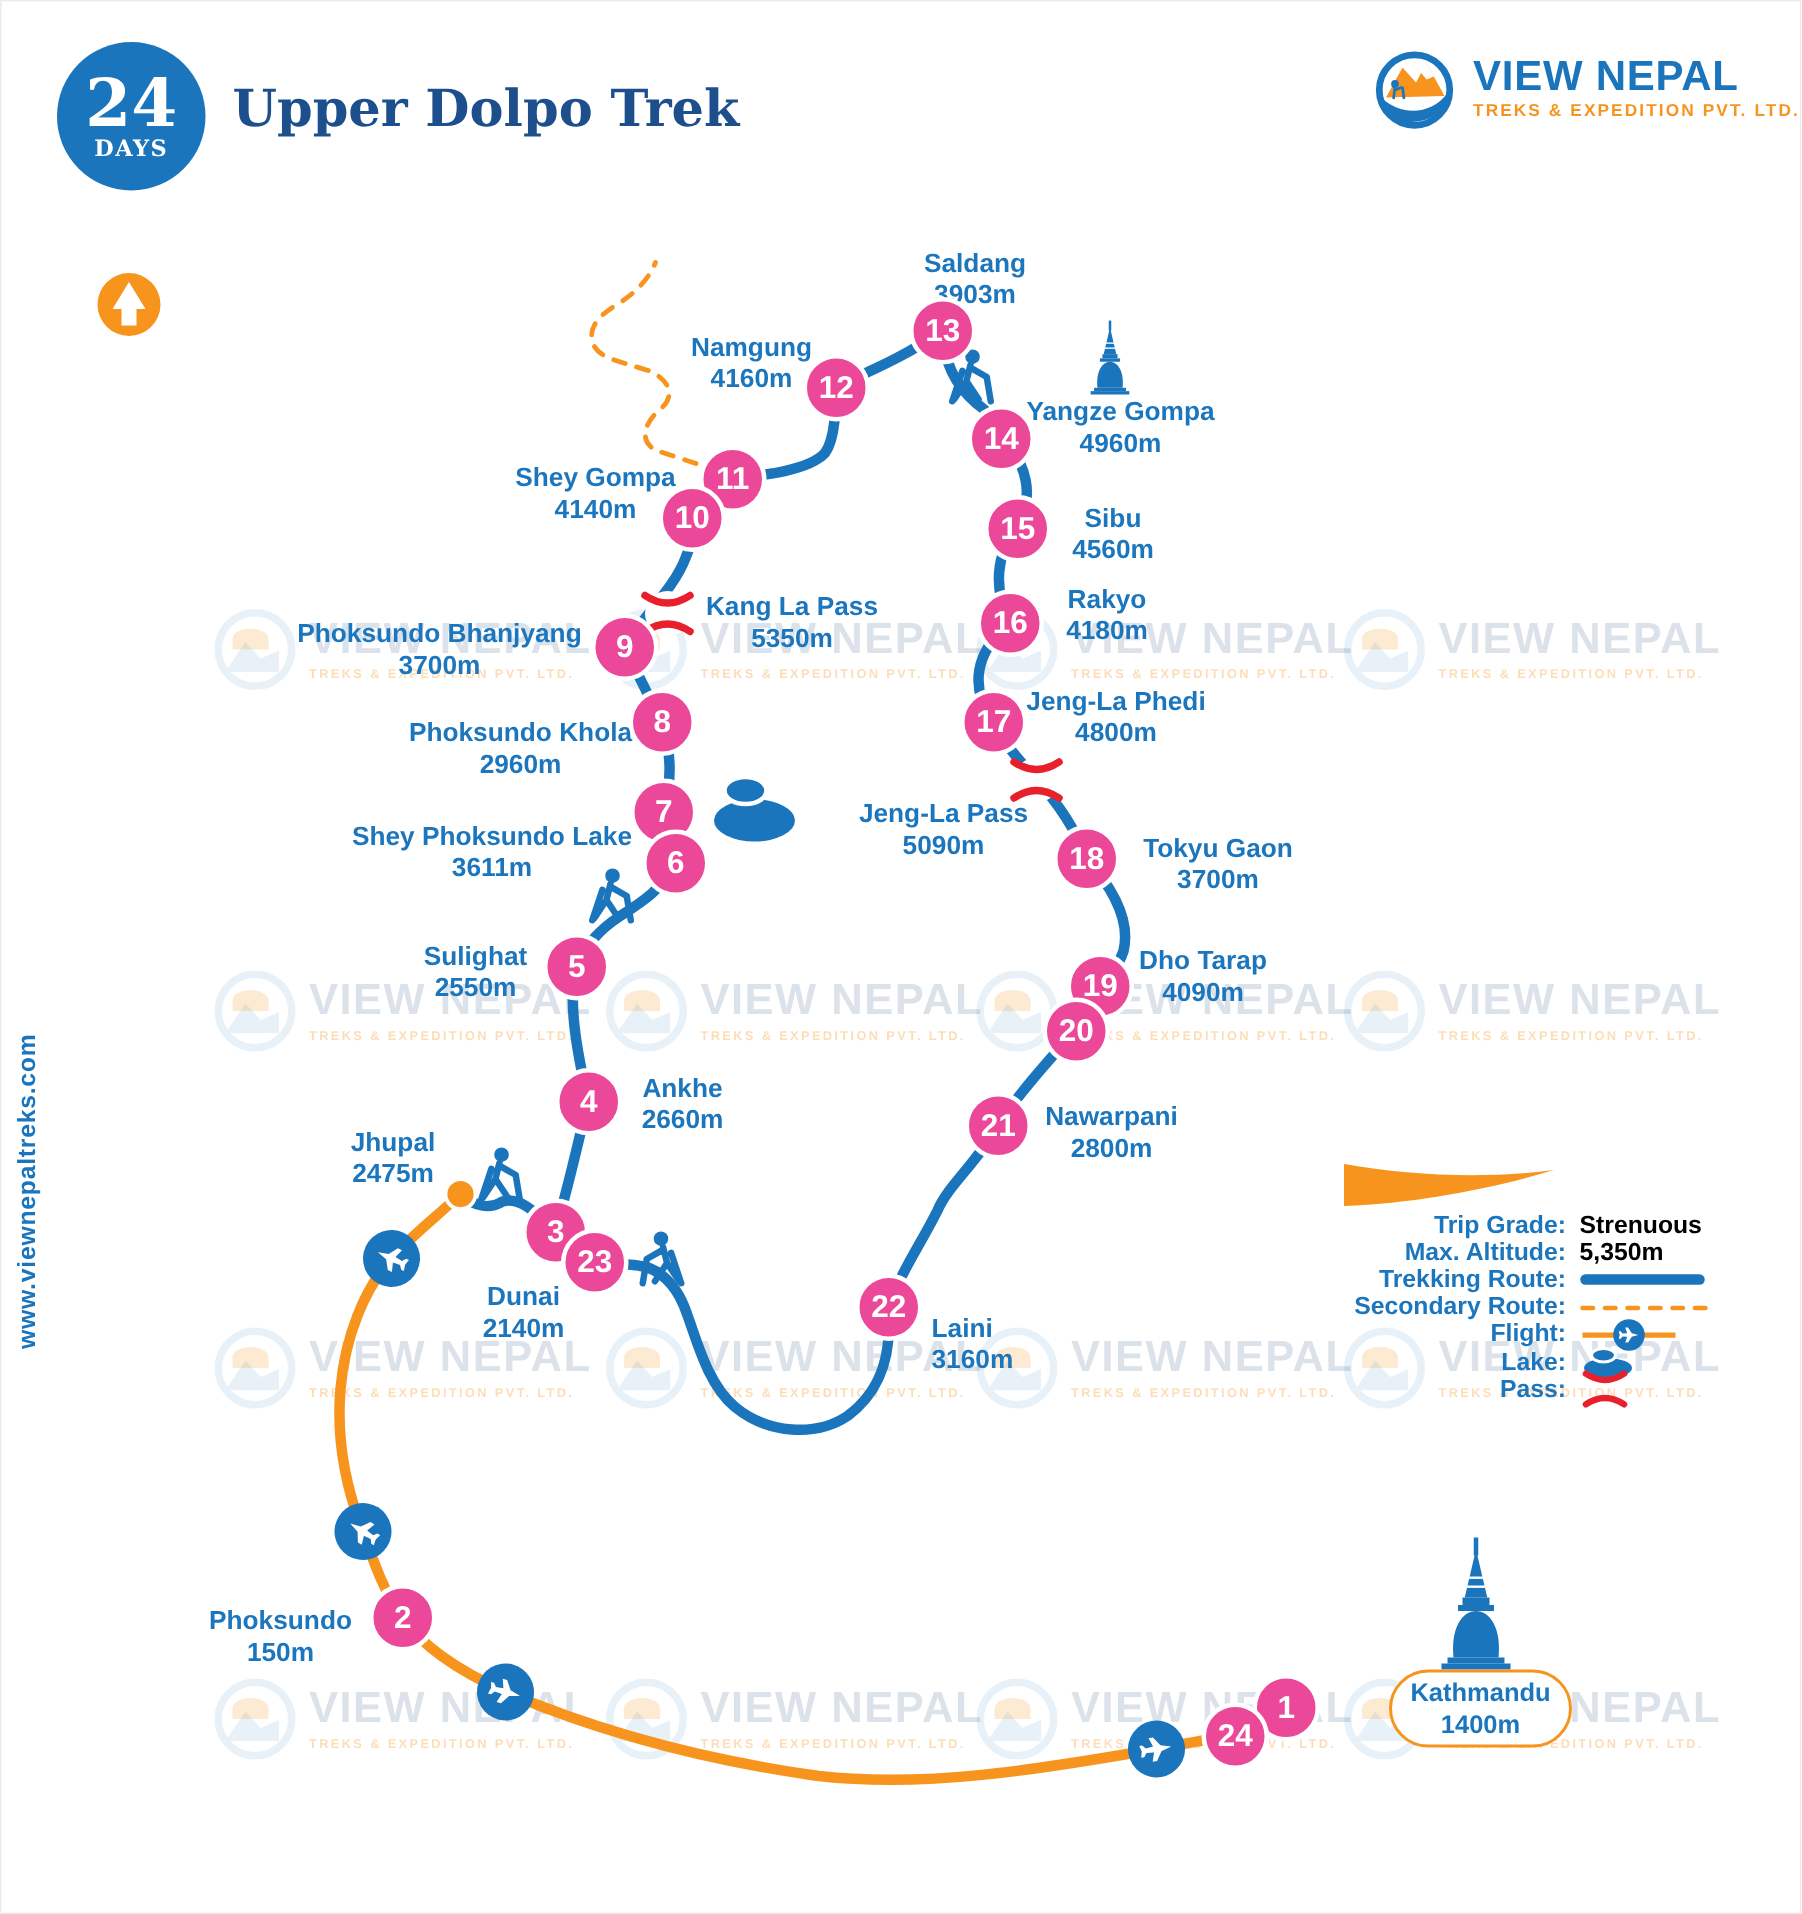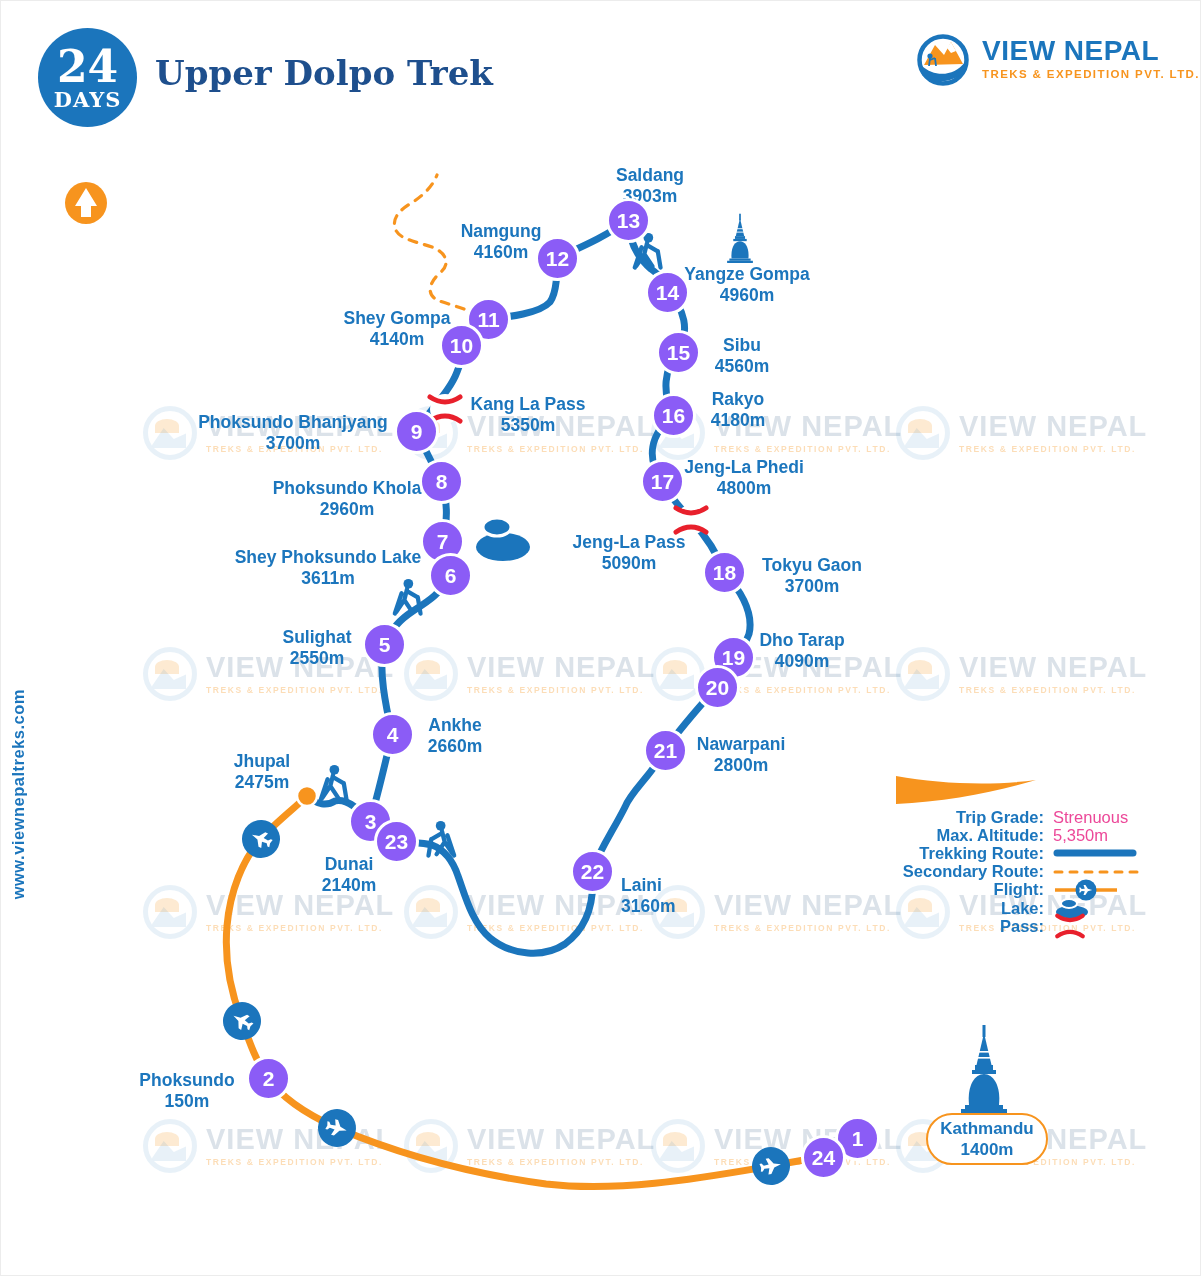--- a/index.html
+++ b/index.html
@@ -4,21 +4,21 @@
 <style>
   html,body{margin:0;padding:0;background:#fff;}
   .page{position:relative;width:1201px;height:1276px;background:#fff;overflow:hidden;
         font-family:"Liberation Sans",sans-serif;border:1px solid #ececec;box-sizing:border-box;}
 
   
   .days-badge{position:absolute;left:37px;top:27px;width:99px;height:99px;border-radius:50%;
         background:#1B75BC;color:#fff;display:flex;flex-direction:column;align-items:center;justify-content:center;
         font-family:"DejaVu Serif",serif;font-weight:700;line-height:1;}
   .days-badge .dv{font-size:44px;}
-  .days-badge .dl{font-size:21px;margin-top:0;letter-spacing:1px;}
+  .days-badge .dl{font-size:15px;margin-top:0;letter-spacing:1px;}
   .page-title{position:absolute;left:154px;top:52px;font-family:"DejaVu Serif",serif;
         font-weight:700;font-size:34px;color:#1E4F8D;}
   .logo{position:absolute;left:915px;top:24px;display:flex;align-items:center;gap:10px;}
   .logo-text .ln{font-size:28px;font-weight:800;color:#1B75BC;letter-spacing:.5px;line-height:1.05;}
   .logo-text .lt{font-size:11.5px;font-weight:700;color:#F7941E;letter-spacing:1.4px;margin-top:2px;}
 
   
   .site-url{position:absolute;left:8px;top:688px;writing-mode:vertical-rl;transform:rotate(180deg);
         color:#1B75BC;font-weight:700;font-size:16.5px;letter-spacing:.5px;}
 
@@ -30,35 +30,35 @@
         background:rgba(247,148,30,.20);border-radius:50% 50% 0 0;}
   .wm-circle::after{content:"";position:absolute;left:2px;top:17px;width:36px;height:20px;
         background:rgba(27,117,188,.10);clip-path:polygon(0 100%,38% 0,66% 55%,100% 28%,100% 100%);}
   .wm-title{font-size:29px;font-weight:800;letter-spacing:1px;color:rgba(77,111,145,.20);line-height:1;}
   .wm-sub{font-size:8.5px;font-weight:700;letter-spacing:1.6px;color:rgba(247,148,30,.32);margin-top:3px;}
 
   
   .place{position:absolute;transform:translateX(-50%);text-align:center;color:#1C76BD;
         font-weight:700;font-size:17.5px;line-height:1.22;white-space:nowrap;}
   .place.left{transform:none;text-align:left;margin-top:26px;}
-  .stop{position:absolute;width:39px;height:39px;margin:-22px 0 0 -22px;background:#8b5cf6;
+  .stop{position:absolute;width:39px;height:39px;margin:-22px 0 0 -22px;background:#ec4899;
         border:3px solid #fff;border-radius:50%;color:#fff;font-weight:700;font-size:21px;
         display:flex;align-items:center;justify-content:center;line-height:1;}
   .pill{position:absolute;left:925px;top:1112px;width:118px;height:48px;border:2px solid #F7941E;
         border-radius:26px;background:#fff;display:flex;flex-direction:column;align-items:center;
         justify-content:center;color:#1C76BD;font-weight:700;font-size:17px;line-height:1.25;}
 
   
   .legend{position:absolute;left:895px;top:770px;width:280px;}
   .legend-title{font-size:26px;font-weight:800;color:#1B75BC;letter-spacing:.5px;}
   .legend-swoosh{margin-top:5px;display:block;}
   .legend-rows{margin-top:2px;}
   .lrow{display:flex;align-items:center;height:18.2px;}
   .llabel{width:148px;text-align:right;color:#1C76BD;font-weight:700;font-size:16.5px;flex:none;}
-  .lval{margin-left:9px;color:#ec4899;font-weight:400;font-size:16.5px;}
+  .lval{margin-left:9px;color:#000000;font-weight:700;font-size:16.5px;}
   .lsym{margin-left:9px;display:flex;align-items:center;}
 
   svg.map{position:absolute;left:0;top:0;}
 </style>
 </head>
 <body>
 
 <div class="page">
 
   <div class="wm" style="left:142px;top:405px">

